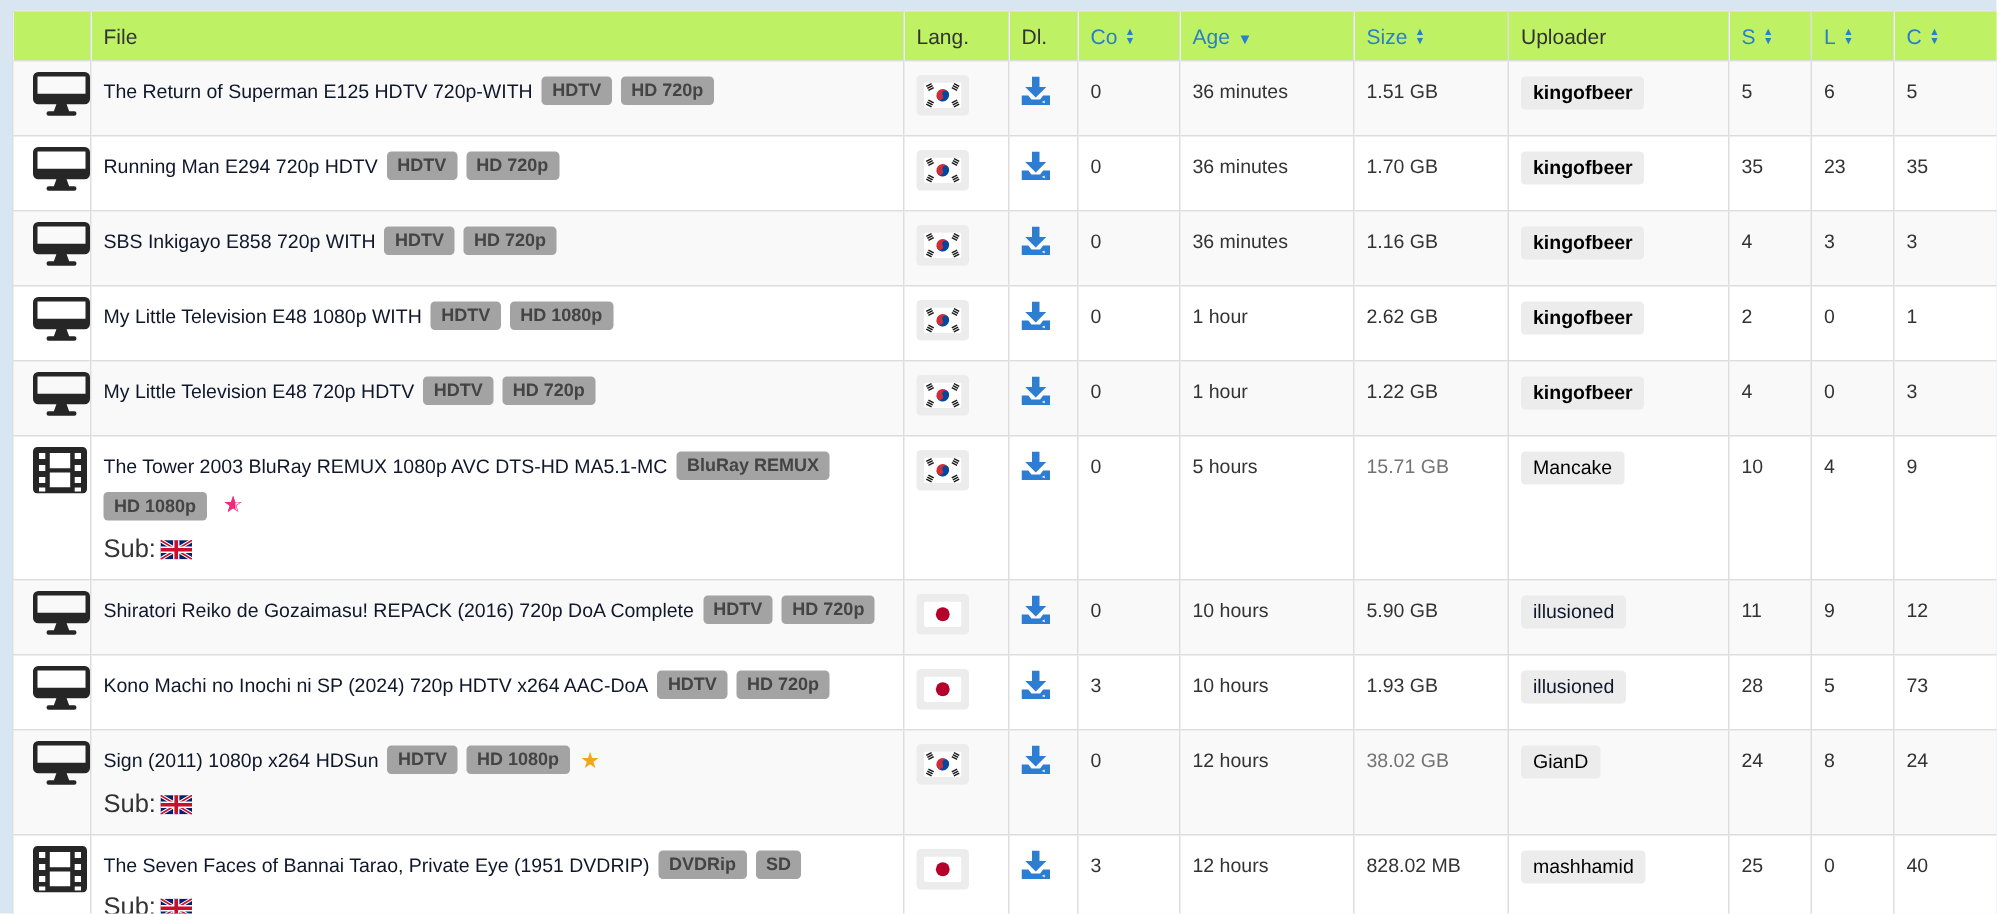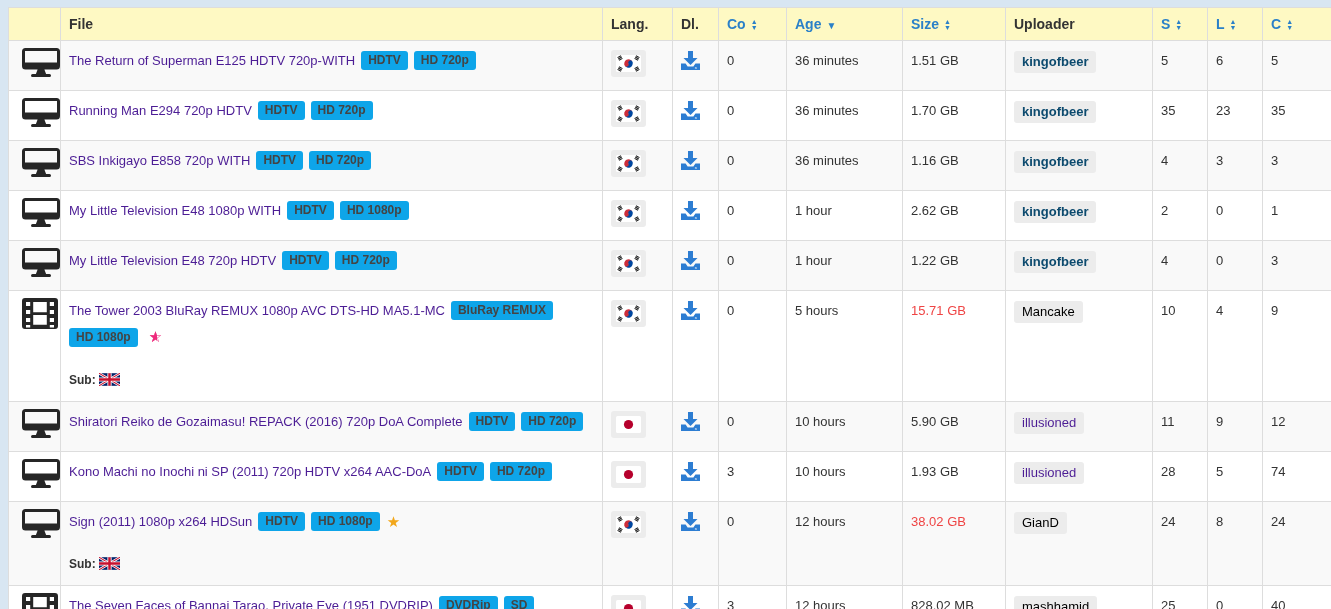--- a/index.html
+++ b/index.html
@@ -19,56 +19,56 @@
   col.col-dl{width:46px}
   col.col-co{width:68px}
   col.col-age{width:116px}
   col.col-size{width:103px}
   col.col-uploader{width:147px}
   col.col-s{width:55px}
   col.col-l{width:55px}
   col.col-c{width:69px}
 
   th,td{border:1px solid #ddd;vertical-align:top;text-align:left;overflow:hidden}
-  th{padding:8px 8px;font-size:14px;font-weight:700;color:#333;white-space:nowrap;background:#fef9c3}
+  th{padding:8px 8px;font-size:14px;font-weight:400;color:#333;white-space:nowrap;background:#bef264}
   td{padding:10px 8px 11px;font-size:13px;line-height:19px}
   tbody tr:nth-child(odd){background:#f9f9f9}
   tbody tr:nth-child(even){background:#fff}
 
   .hlabel-sort{color:#2a80c8}
   .sorticon{display:inline-flex;flex-direction:column;vertical-align:middle;margin-left:5px;
     font-size:7px;line-height:6px;color:#2a80c8}
   .sortdesc{color:#2a80c8;font-size:10px;margin-left:5px}
 
   td.cell-icon{padding:7px 4px 6px 13px}
   td.cell-lang{padding-top:9px}
   td.cell-dl{padding-top:10px}
 
-  a.title{color:#4c1d95;text-decoration:none}
-  .badge{display:inline-block;background:#0ea5e9;color:#444;font-weight:700;font-size:12px;
+  a.title{color:#0f172a;text-decoration:none}
+  .badge{display:inline-block;background:#a3a3a3;color:#444;font-weight:700;font-size:12px;
     padding:2px 7px;border-radius:3px;margin-left:6px;line-height:15px;vertical-align:1px}
   .line2{margin-top:7px}
   .line2 .badge{margin-left:0;margin-right:6px}
-  .sub-line{margin-top:24px;font-weight:700;font-size:12px}
+  .sub-line{margin-top:9px;font-weight:400;font-size:17px}
   .sub-line .ukflag{display:inline-block;vertical-align:-2px;margin-left:3px;line-height:0}
 
   .star-gold{color:#f2a71b;font-size:15px;margin-left:7px;vertical-align:-1px}
   .star-half{position:relative;display:inline-block;width:16px;height:17px;font-size:15px;
     color:#ee2a7c;margin-left:5px;vertical-align:-2px}
   .star-half .o{position:absolute;left:0;top:0}
   .star-half .f{position:absolute;left:0;top:0;width:8px;overflow:hidden}
 
   .flag-badge{display:inline-block;background:#ececec;border-radius:3px;padding:5px 5px;line-height:0}
   .dl-link{display:inline-block;line-height:0}
 
   .up-badge{display:inline-block;background:#ececec;padding:3px 8px;border-radius:3px;
     font-size:13px;color:#000000;line-height:16px}
-  .up-blue-bold{color:#0c4a6e;font-weight:700}
-  .up-green{color:#4c1d95}
-  .size-hot{color:#ef4444}
+  .up-blue-bold{color:#000000;font-weight:700}
+  .up-green{color:#0f172a}
+  .size-hot{color:#737373}
 </style>
 </head>
 <body>
 
 <table>
   <colgroup>
     <col class="col-category">
       <col class="col-file">
       <col class="col-lang">
       <col class="col-dl">
@@ -399,38 +399,38 @@
         <td><span class="up-badge up-green">illusioned</span></td>
         <td>11</td>
         <td>9</td>
         <td>12</td>
       </tr>
       <tr>
         <td class="cell-icon"><span><svg width="38" height="31" viewBox="0 0 38 31">
               <path fill="#262626" fill-rule="evenodd" d="M3.5 0h31A3.5 3.5 0 0 1 38 3.5v14.5a3.5 3.5 0 0 1-3.5 3.5H22.4l1.7 4.6h3.4a1.5 1.5 0 0 1 0 3h-17a1.5 1.5 0 0 1 0-3h3.4l1.7-4.6H3.5A3.5 3.5 0 0 1 0 18V3.5A3.5 3.5 0 0 1 3.5 0zM3 3h32v11.5H3z"></path>
             </svg></span></td>
         <td class="cell-file">
-          <div class="file-line"><a class="title" href="#">Kono Machi no Inochi ni SP (2011) 720p HDTV x264 AAC-DoA</a><span class="badge">HDTV</span><span class="badge">HD 720p</span></div>
+          <div class="file-line"><a class="title" href="#">Kono Machi no Inochi ni SP (2024) 720p HDTV x264 AAC-DoA</a><span class="badge">HDTV</span><span class="badge">HD 720p</span></div>
         </td>
         <td class="cell-lang"><span class="flag-badge"><svg width="25" height="17" viewBox="0 0 25 17">
               <rect width="25" height="17" rx="1.5" fill="#fff"></rect>
               <circle cx="12.5" cy="8.5" r="4.6" fill="#b6002c"></circle>
             </svg></span></td>
         <td class="cell-dl"><a class="dl-link" href="#"><svg width="19" height="19" viewBox="0 0 19 19">
               <path fill="#2d7dd2" d="M7 0h5v7h4.5L9.5 14 2.5 7H7z"></path>
               <path fill="#2d7dd2" d="M0 12.6h4.6l2 2.8h5.8l2-2.8H19V19H0z"></path>
               <path fill="#fff" d="M13.6 17l1.7-1 .3 1.9z"></path>
             </svg></a></td>
         <td>3</td>
         <td>10 hours</td>
         <td><span>1.93 GB</span></td>
         <td><span class="up-badge up-green">illusioned</span></td>
         <td>28</td>
         <td>5</td>
-        <td>74</td>
+        <td>73</td>
       </tr>
       <tr>
         <td class="cell-icon"><span><svg width="38" height="31" viewBox="0 0 38 31">
               <path fill="#262626" fill-rule="evenodd" d="M3.5 0h31A3.5 3.5 0 0 1 38 3.5v14.5a3.5 3.5 0 0 1-3.5 3.5H22.4l1.7 4.6h3.4a1.5 1.5 0 0 1 0 3h-17a1.5 1.5 0 0 1 0-3h3.4l1.7-4.6H3.5A3.5 3.5 0 0 1 0 18V3.5A3.5 3.5 0 0 1 3.5 0zM3 3h32v11.5H3z"></path>
             </svg></span></td>
         <td class="cell-file">
           <div class="file-line"><a class="title" href="#">Sign (2011) 1080p x264 HDSun</a><span class="badge">HDTV</span><span class="badge">HD 1080p</span><span class="star-gold">★</span></div>
           <div class="sub-line"><span>Sub:</span><span class="ukflag"><svg width="21" height="13" viewBox="0 0 60 36">
                 <rect width="60" height="36" fill="#012169"></rect>
                 <path d="M0 0l60 36M60 0L0 36" stroke="#fff" stroke-width="7"></path>

